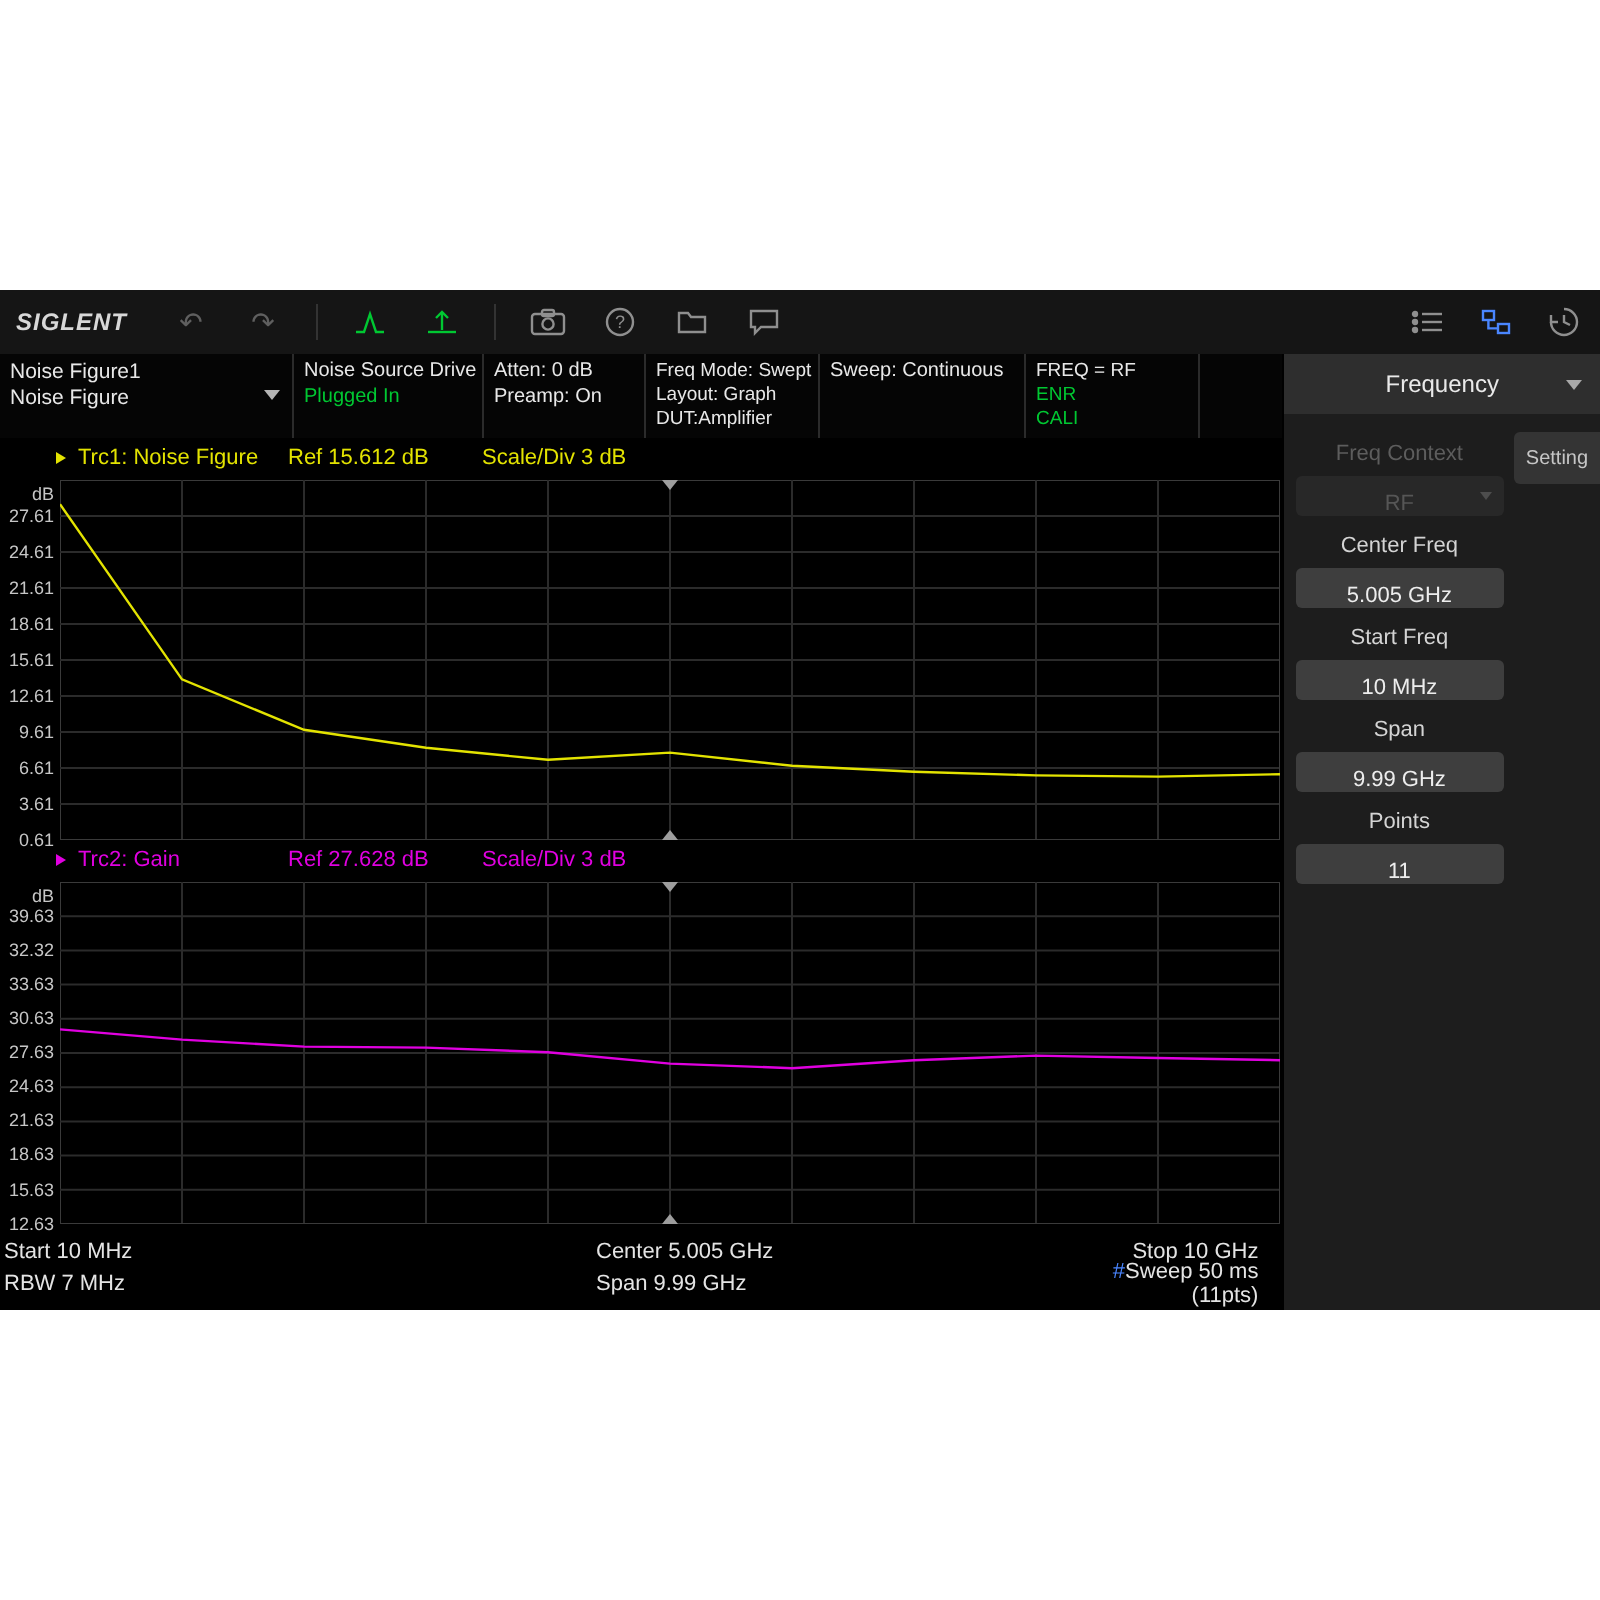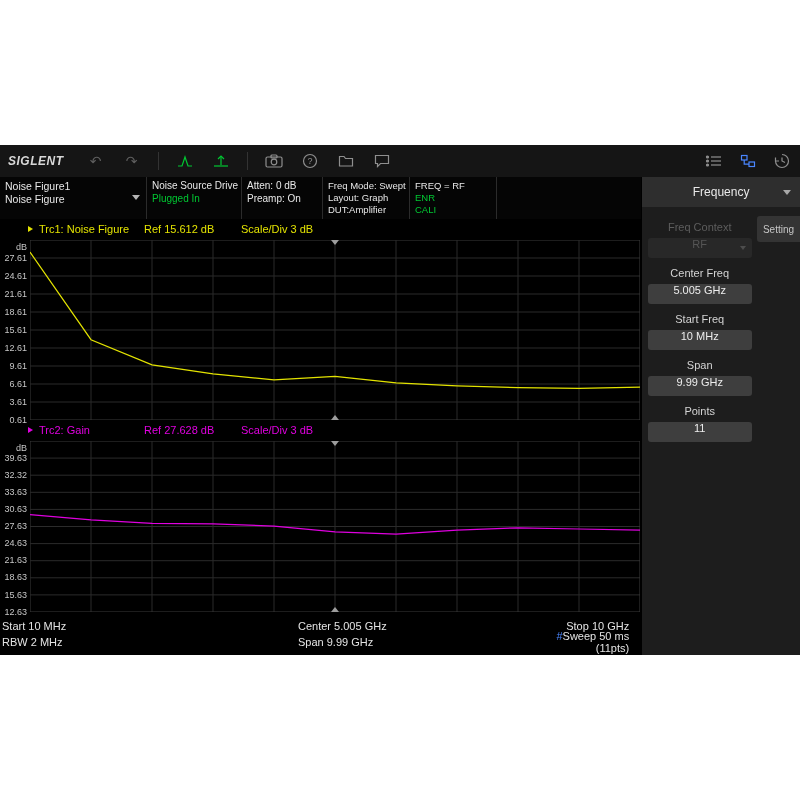--- a/index.html
+++ b/index.html
@@ -59,21 +59,21 @@
   .hash{color:#4a86ff;}
 
   
   .right-panel{width:158px;background:#1d1d1d;display:flex;flex-direction:column;border-left:1px solid #000;}
   .panel-title{height:30px;background:#2e2e2e;display:flex;align-items:center;justify-content:center;font-size:12px;color:#e9e9e9;position:relative;cursor:pointer;}
   .panel-title .caret{position:absolute;right:9px;top:13px;width:0;height:0;border-left:4px solid transparent;border-right:4px solid transparent;border-top:5px solid #a8a8a8;}
   .panel-body{flex:1;position:relative;padding-top:5px;}
   .setting-tab{position:absolute;right:0;top:9px;width:43px;height:26px;background:#343434;color:#c6c6c6;font-size:10px;display:flex;align-items:center;justify-content:center;border-radius:3px 0 0 3px;cursor:pointer;}
   .panel-item{width:115px;margin-top:9px;display:flex;flex-direction:column;align-items:center;}
   .pi-label{font-size:11px;color:#d4d4d4;margin-bottom:5px;}
-  .pi-value{width:104px;height:20px;background:#3e3e3e;border-radius:3px;display:flex;align-items:flex-start;justify-content:center;font-size:11px;color:#ededed;position:relative;cursor:pointer;}
+  .pi-value{width:104px;height:20px;background:#3e3e3e;border-radius:3px;display:flex;align-items:flex-end;justify-content:center;font-size:11px;color:#ededed;position:relative;cursor:pointer;}
   .pi-caret{position:absolute;right:6px;top:8px;width:0;height:0;border-left:3.5px solid transparent;border-right:3.5px solid transparent;border-top:4px solid #a0a0a0;}
   .panel-item.disabled .pi-label{color:#5d5d5d;}
   .panel-item.disabled .pi-value{background:#282828;color:#565656;}
   .panel-item.disabled .pi-caret{border-top-color:#4d4d4d;}
 </style>
 </head>
 <body>
 
 <div class="ui">
 
@@ -160,20 +160,23 @@
           <div class="green-txt">Plugged In</div>
         </div>
         <div class="hcell c-atten">
           <div>Atten: 0 dB</div>
           <div>Preamp: On</div>
         </div>
         <div class="hcell c-mode small">
           <div>Freq Mode: Swept</div>
           <div>Layout: Graph</div>
           <div>DUT:Amplifier</div>
+        </div>
+        <div class="hcell c-sweep">
+          <div>Sweep: Continuous</div>
         </div>
         <div class="hcell c-freq small">
           <div>FREQ = RF</div>
           <div class="green-txt">ENR</div>
           <div class="green-txt">CALI</div>
         </div>
         <div class="hcell hcell-fill"></div>
       </div>
 
       <div class="chart-area">
@@ -275,21 +278,21 @@
         </div>
       </div>
 
       <div class="status-bar">
         <div class="status-row">
           <span class="st-left">Start 10 MHz</span>
           <span class="st-center">Center 5.005 GHz</span>
           <span class="st-right">Stop 10 GHz</span>
         </div>
         <div class="status-row">
-          <span class="st-left">RBW 2 MHz</span>
+          <span class="st-left">RBW 7 MHz</span>
           <span class="st-center">Span 9.99 GHz</span>
           <span class="st-right"><span class="hash">#</span><span>Sweep 50 ms (11pts)</span></span>
         </div>
       </div>
     </div>
 
     <div class="right-panel">
       <div class="panel-title">
         <span>Frequency</span>
         <span class="caret"></span>

